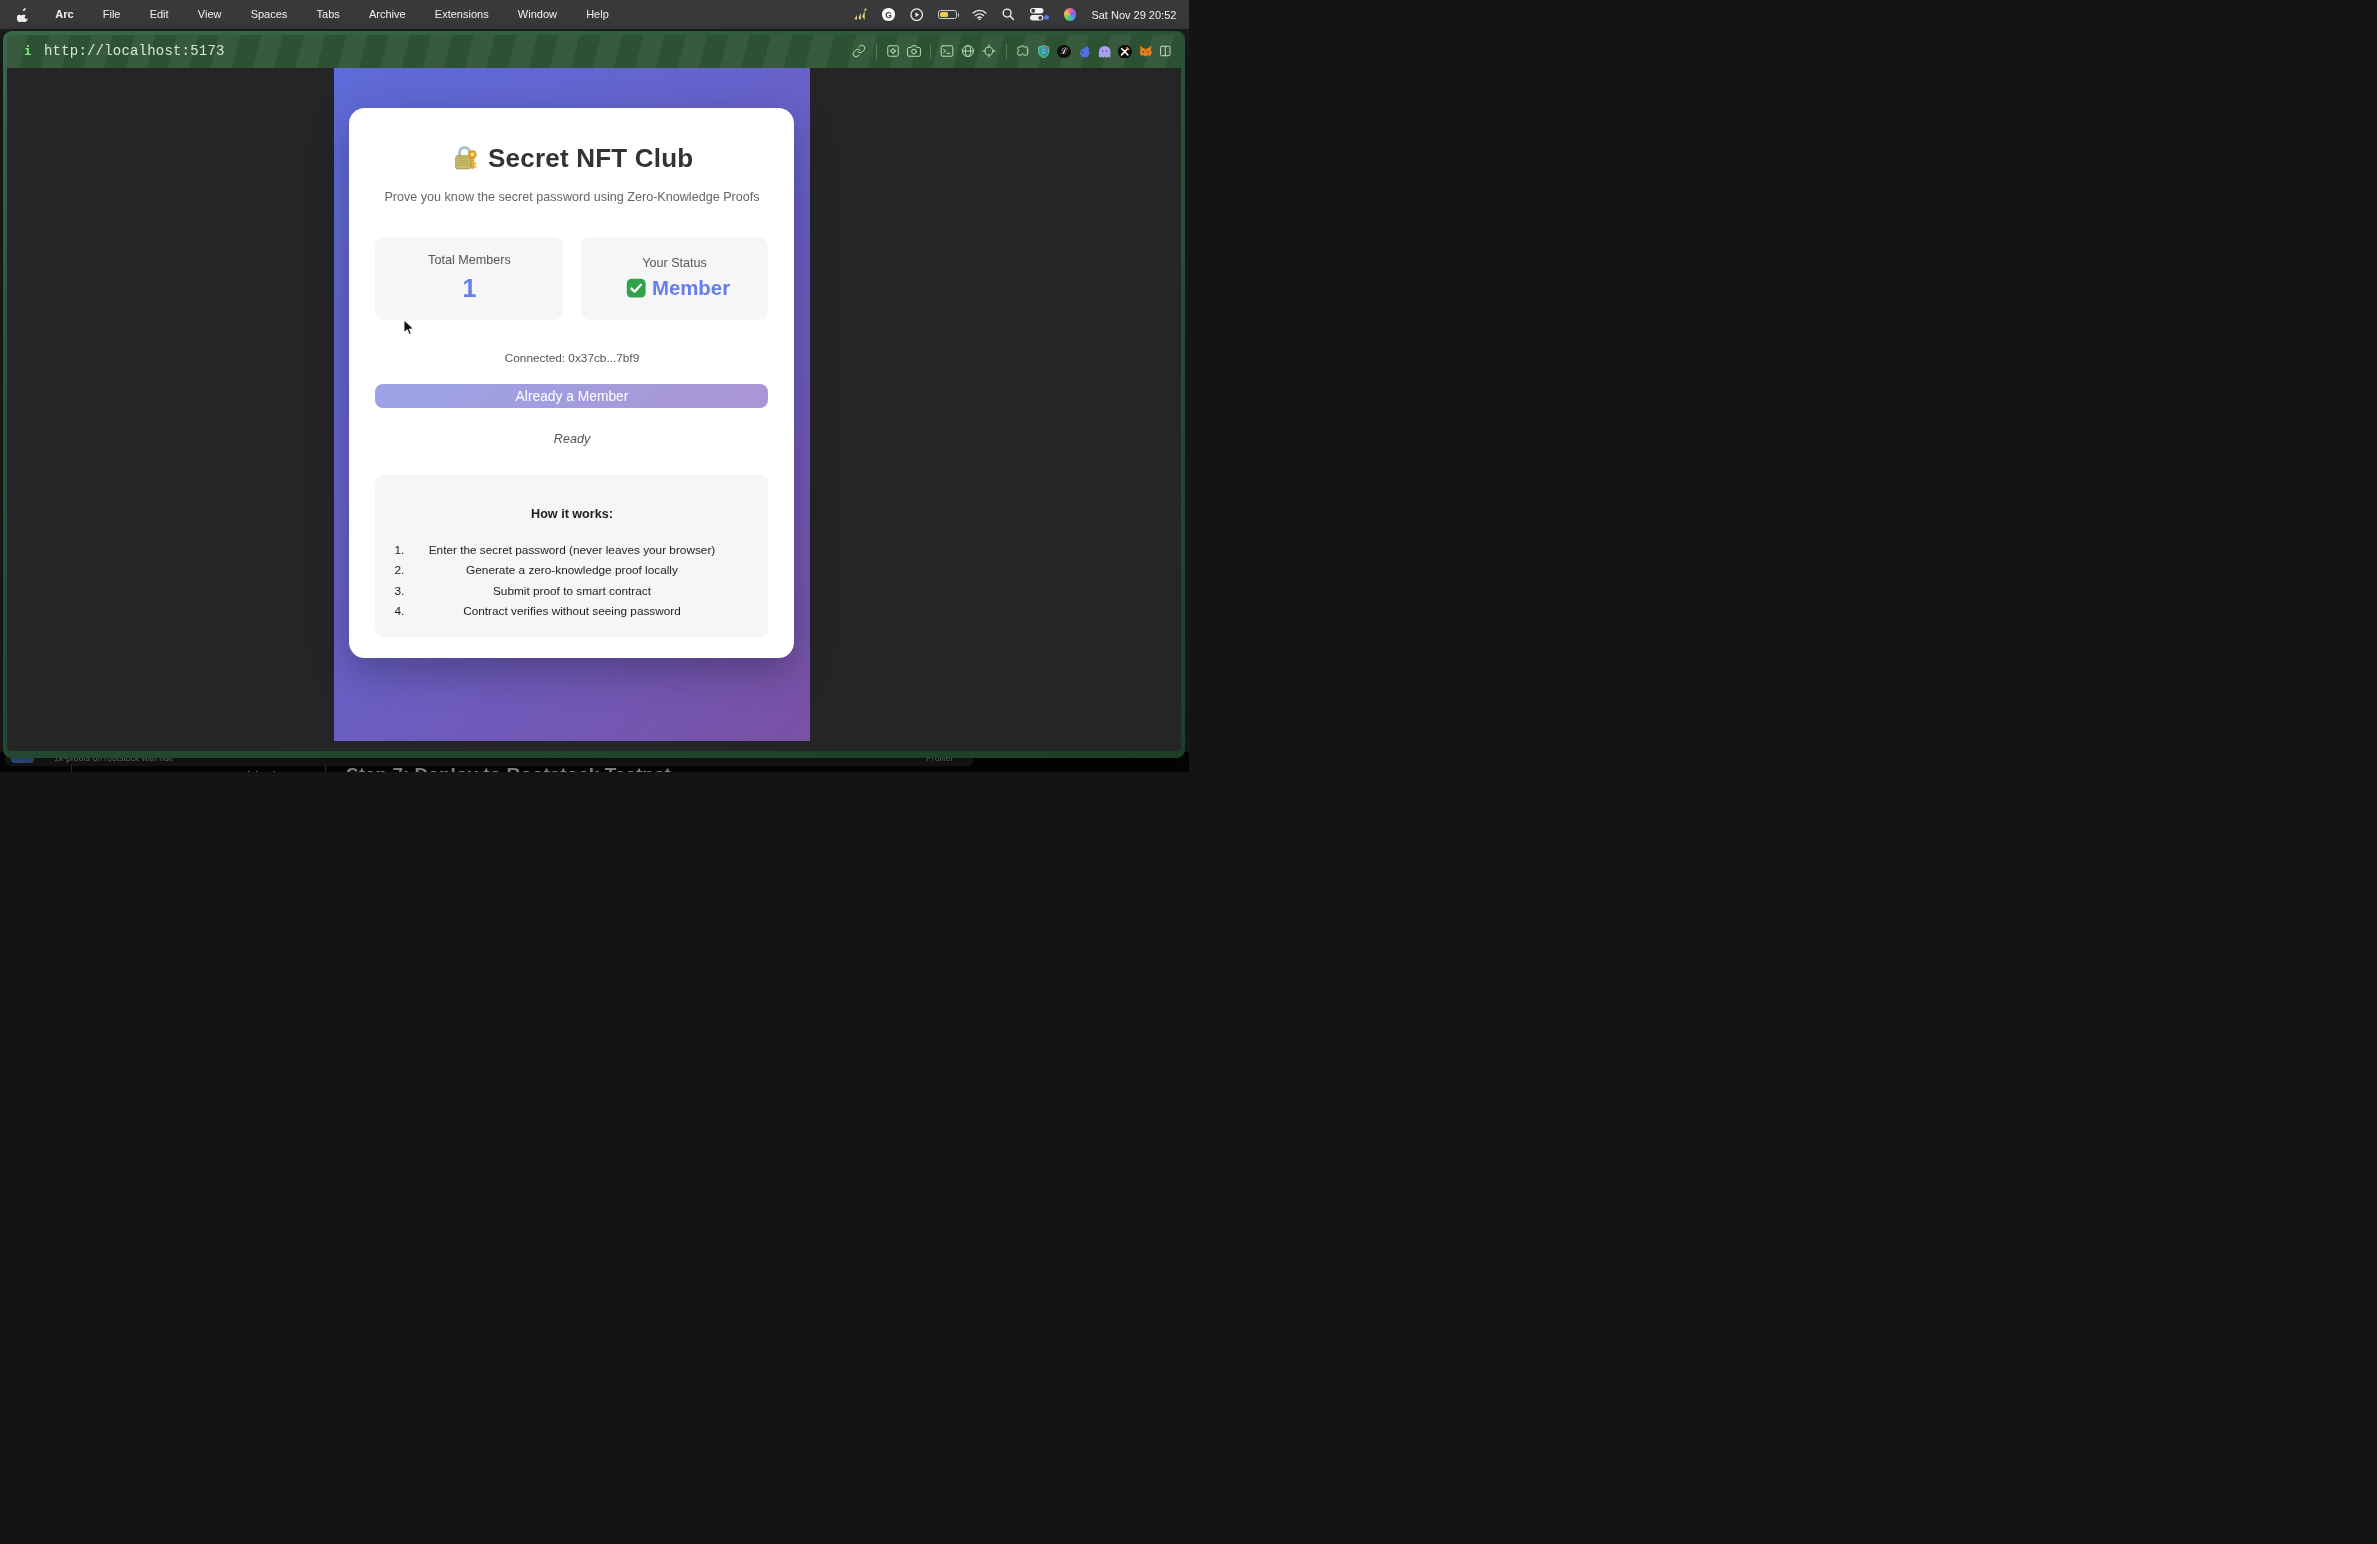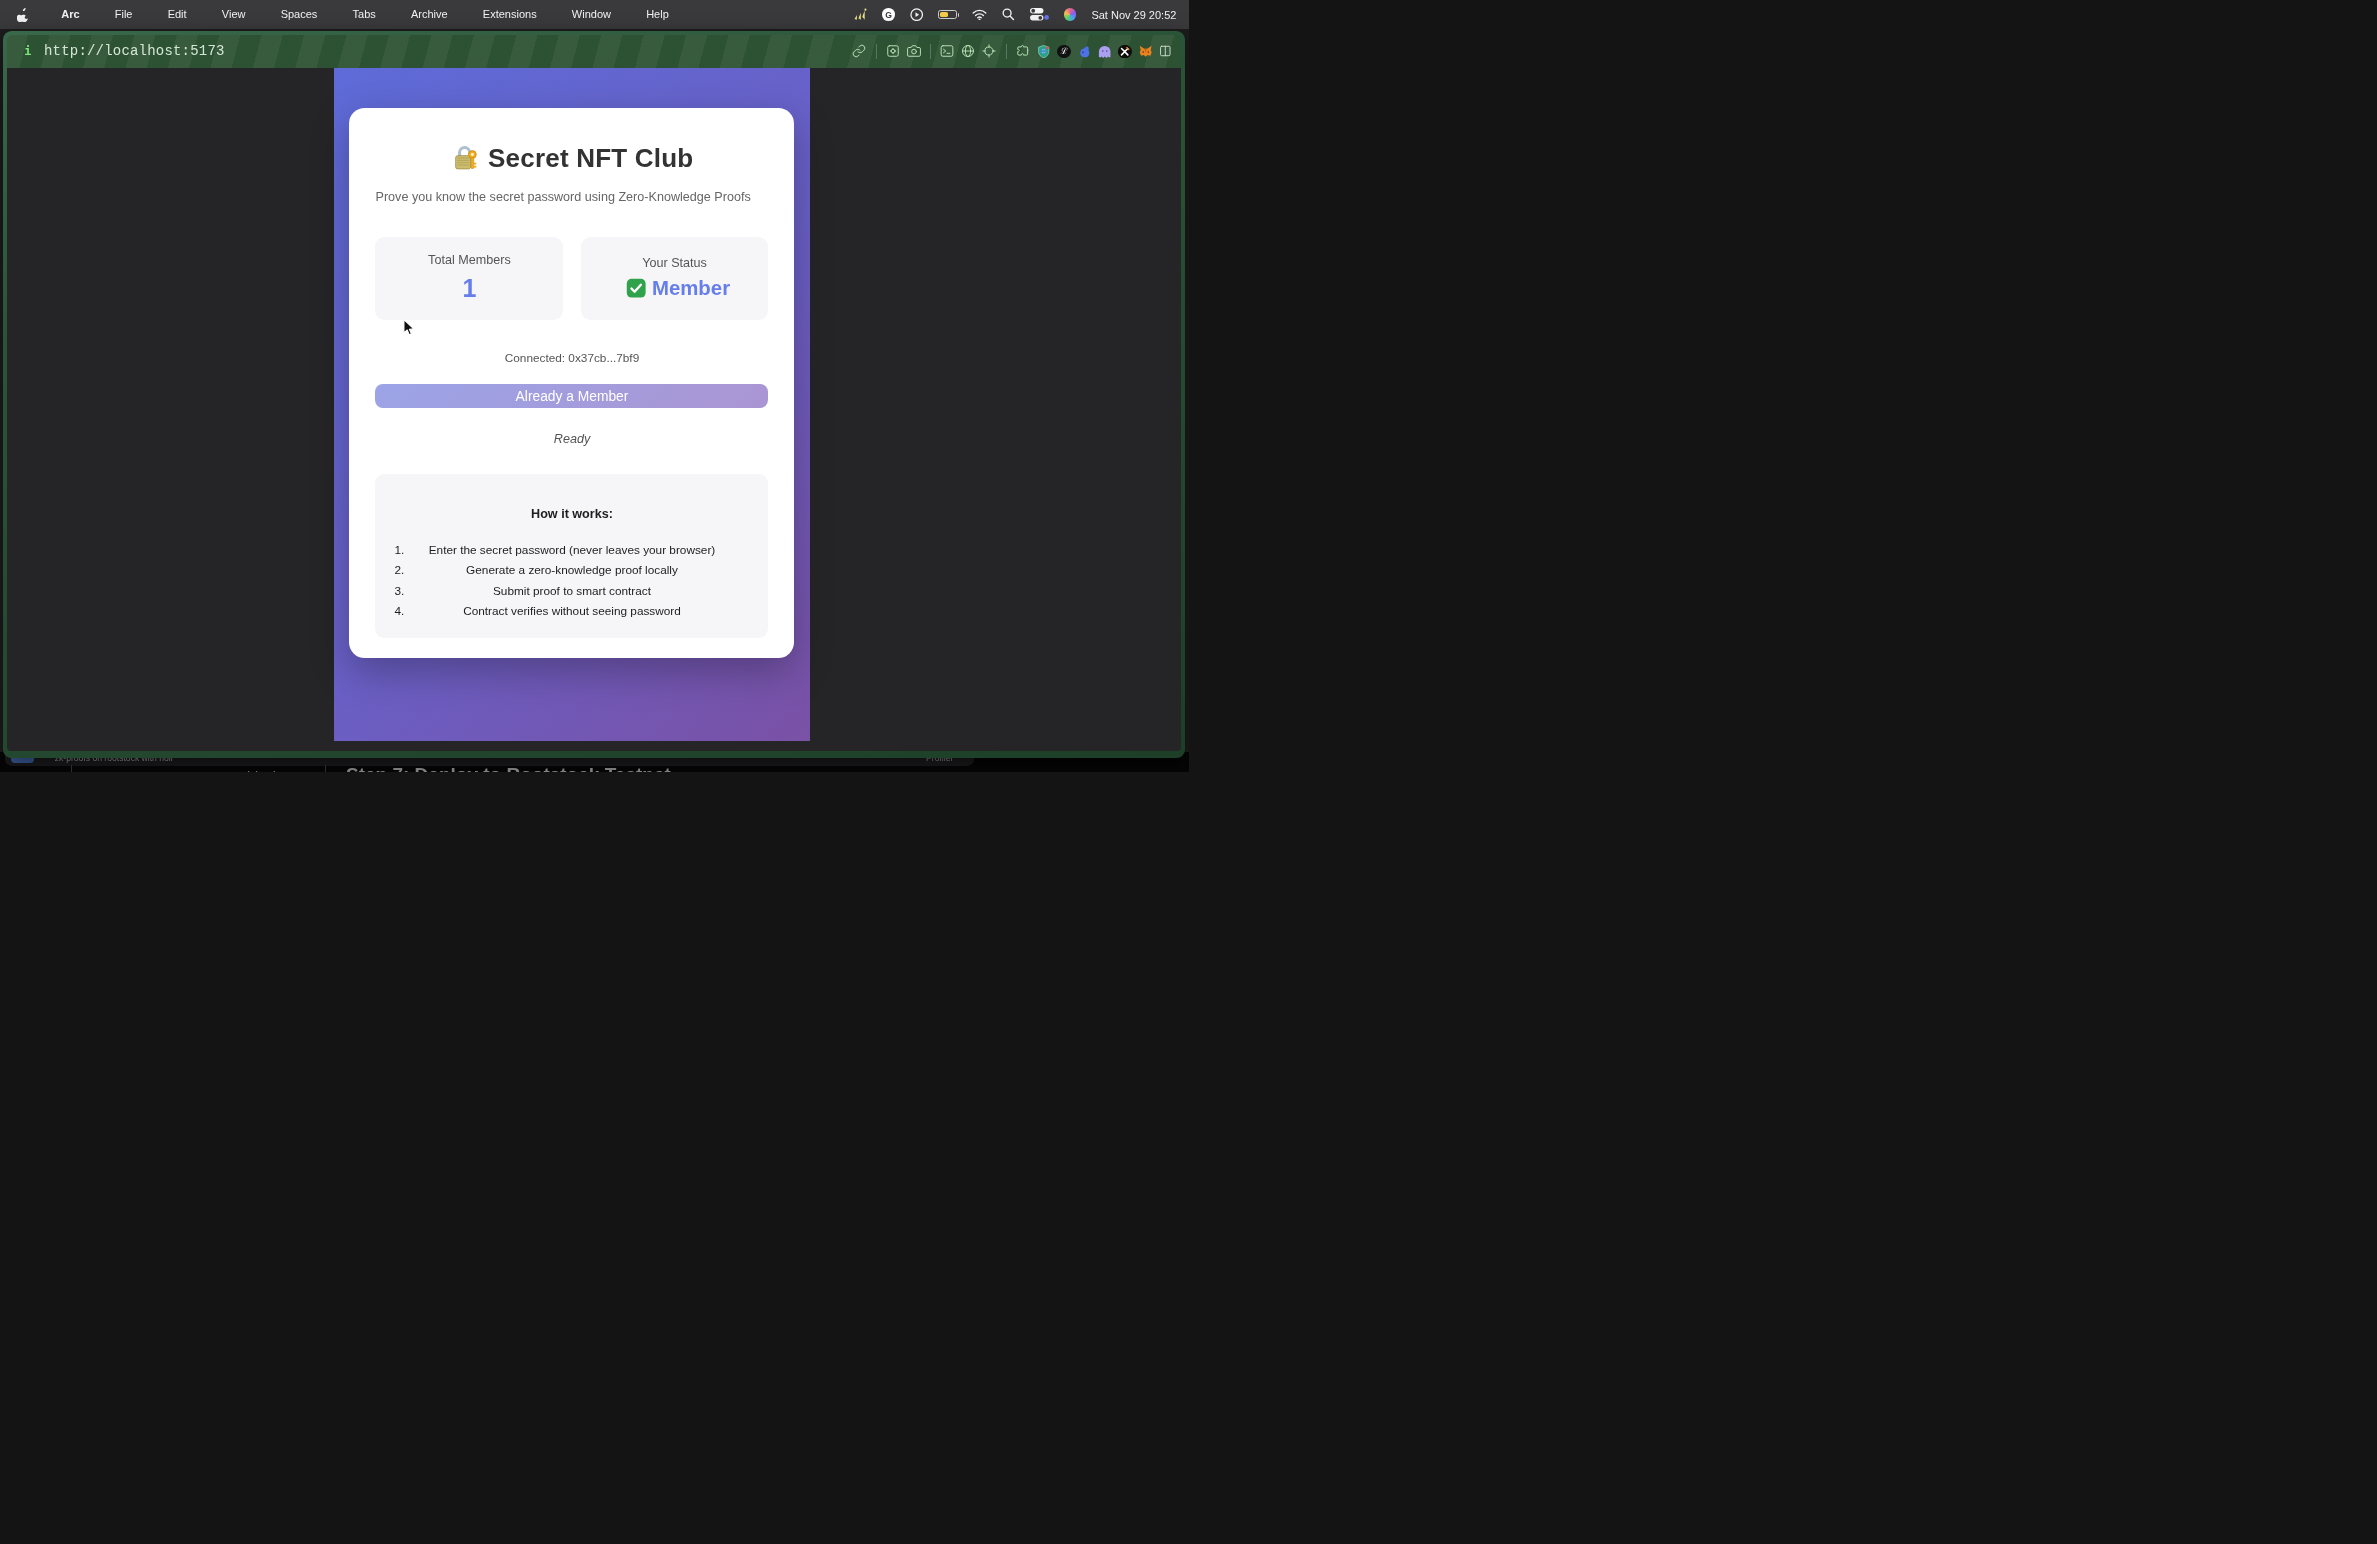--- a/index.html
+++ b/index.html
@@ -3,21 +3,21 @@
 <meta charset="utf-8">
 <style>
   * { margin:0; padding:0; box-sizing:border-box; }
   html,body { width:1189px; height:772px; overflow:hidden; background:#141414;
               font-family:"Liberation Sans", sans-serif; }
   .stage { position:absolute; inset:0; width:1189px; height:772px; background:#1d1d1e; overflow:hidden; }
 
   
   .menubar { position:absolute; left:0; top:0; right:0; height:29px; background:#3a3a3c;
              display:flex; align-items:center; color:#f3f3f3; font-size:11px; }
-  .menubar .left { display:flex; align-items:center; gap:18px; padding-left:11px; }
+  .menubar .left { display:flex; align-items:center; gap:12px; padding-left:11px; }
   .menu-item { padding:0 8.6px; height:29px; line-height:29px; cursor:default; white-space:nowrap; }
   .menu-item.app { font-weight:bold; }
   .apple { width:23.6px; display:flex; justify-content:center; align-items:center; }
   .menubar .right { margin-left:auto; display:flex; align-items:center; gap:15px; padding-right:12.6px; }
   .clock { font-size:11px; white-space:nowrap; }
   .sicon { display:flex; align-items:center; justify-content:center; height:14px; }
   .batt { width:19px; height:9.4px; border:0.8px solid #cfcfcf; border-radius:2.4px; position:relative; }
   .batt::after { content:""; position:absolute; right:-3.1px; top:2.4px; width:1.6px; height:3.9px; background:#cfcfcf; border-radius:0 1.6px 1.6px 0; }
   .batt .fill { position:absolute; left:0.8px; top:0.8px; bottom:0.8px; width:45%; background:#f7ce46; border-radius:1.6px; }
   .siri { width:12.6px; height:12.6px; border-radius:50%;
@@ -60,21 +60,21 @@
 
   .content { height:calc(100% - 33px); background:#252527; border-radius:0 0 3.9px 3.9px; position:relative; overflow:hidden; }
 
   
   .webpage { position:absolute; left:327px; top:0; width:476px; height:673px;
              background:linear-gradient(135deg,#5e6bd8 0%,#6a5fc5 55%,#7a51a5 100%); }
   .card { margin:40px auto 0; width:445px; height:550px; background:#ffffff; border-radius:15.7px;
           padding:35px 26px 0; box-shadow:0 14px 39px rgba(0,0,0,.28); }
   .card h1 { display:flex; align-items:center; justify-content:center; gap:9.4px;
              font-size:26px; color:#333; letter-spacing:0.2px; }
-  .subtitle { margin-top:15.7px; text-align:left; font-size:12.6px; color:#666; }
+  .subtitle { margin-top:15.7px; text-align:center; font-size:12.6px; color:#666; }
   .stats { margin-top:33px; display:grid; grid-template-columns:1fr 1fr; gap:17.3px; }
   .statbox { background:#f6f6f8; border-radius:9.4px; height:83px; display:flex; flex-direction:column;
              align-items:center; justify-content:center; }
   .stat-label { font-size:12.6px; color:#555; }
   .stat-value { margin-top:7px; font-size:25px; font-weight:bold; color:#667eea; }
   .stat-member { margin-top:7px; display:flex; align-items:center; gap:5.5px;
                  font-size:20.4px; font-weight:bold; color:#667eea;padding-left:7px; }
   .connected { margin-top:31px; text-align:center; font-size:11.8px; color:#555; }
   .cta { margin-top:19.7px; width:100%; height:24px; border:none; border-radius:7.9px; cursor:pointer;
          background:linear-gradient(135deg,#9ba4e7 0%,#ab95d3 100%);

